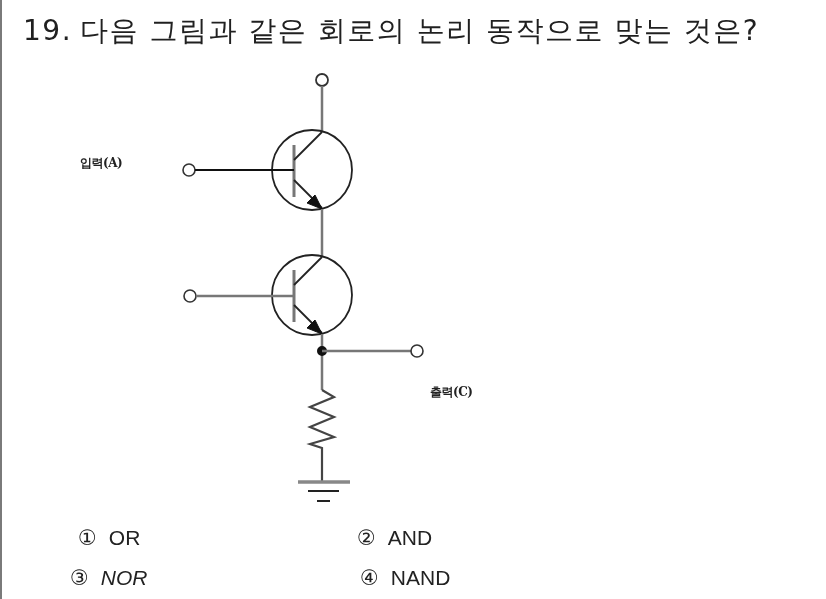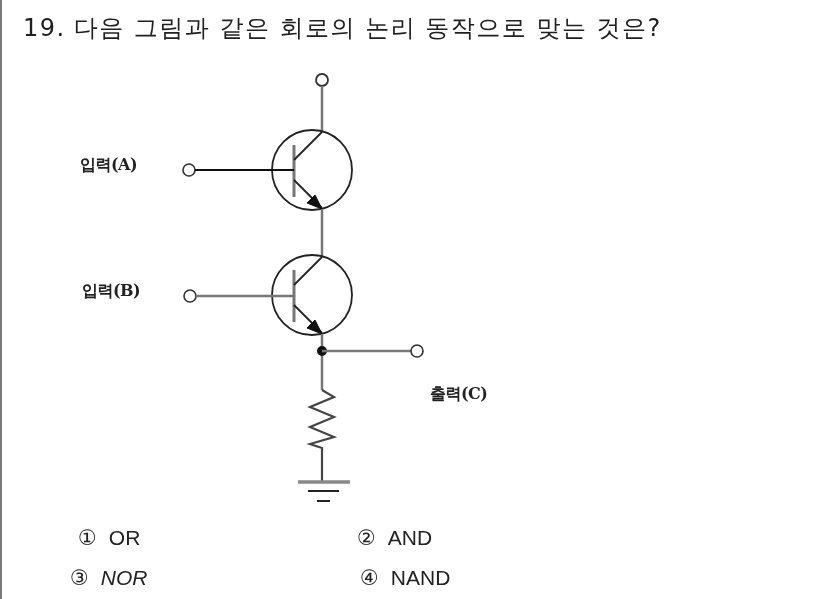--- a/index.html
+++ b/index.html
@@ -5,28 +5,28 @@
   html, body { margin: 0; padding: 0; }
   body {
     width: 826px; height: 599px; background: #ffffff; position: relative; overflow: hidden;
     font-family: "DejaVu Sans", "Liberation Sans", sans-serif; color: #1a1a1a;
   }
   .page {
     position: absolute; left: 0; top: 0; width: 826px; height: 599px;
     border-left: 2px solid #7a7a7a; box-sizing: border-box;
   }
   .question {
-    position: absolute; left: 21px; top: 12px; font-size: 24px; letter-spacing: 1.5px;
+    position: absolute; left: 21px; top: 12px; font-size: 28px; letter-spacing: 1.5px;
     white-space: nowrap; color: #202020; text-align: center;
   }
   .question .num { margin-right: 8px; }
   .circuit { position: absolute; left: 0; top: 0; }
   .lbl {
     position: absolute; font-family: "DejaVu Serif", "Liberation Serif", serif;
-    font-size: 16px; font-weight: bold; color: #222; white-space: nowrap; letter-spacing: -0.5px;
+    font-size: 12px; font-weight: bold; color: #222; white-space: nowrap; letter-spacing: -0.5px;
   }
   .choices { position: absolute; left: 68px; top: 526px; }
   .choice {
     position: absolute; font-size: 21px; white-space: nowrap; color: #222;
     font-family: "Liberation Sans", "DejaVu Sans", sans-serif;
   }
   .choice .mark { margin-right: 12px; font-family: "DejaVu Sans", sans-serif; font-size: 21px; }
 </style>
 </head>
 <body>
@@ -76,21 +76,20 @@
 
       <g>
         <line x1="296" y1="482" x2="348" y2="482" stroke="#888" stroke-width="3.5"></line>
         <line x1="306" y1="491" x2="337" y2="491" stroke="#222" stroke-width="2"></line>
         <line x1="315" y1="501" x2="328" y2="501" stroke="#222" stroke-width="2"></line>
       </g>
     </g>
   </svg>
 
   <div class="lbl" style="left:78px; top:155px;">입력(A)</div>
-  <div class="lbl" style="left:80px; top:281px;">입력(B)</div>
   <div class="lbl" style="left:428px; top:336px;margin-top:48px;">출력(C)</div>
 
   <div class="choices">
     <div class="choice" style="left:8px; top:0;">
       <span class="mark">①</span><span>OR</span>
     </div>
     <div class="choice" style="left:287px; top:0;text-align:right;">
       <span class="mark">②</span><span>AND</span>
     </div>
     <div class="choice" style="left:0; top:40px;font-style:italic;">

